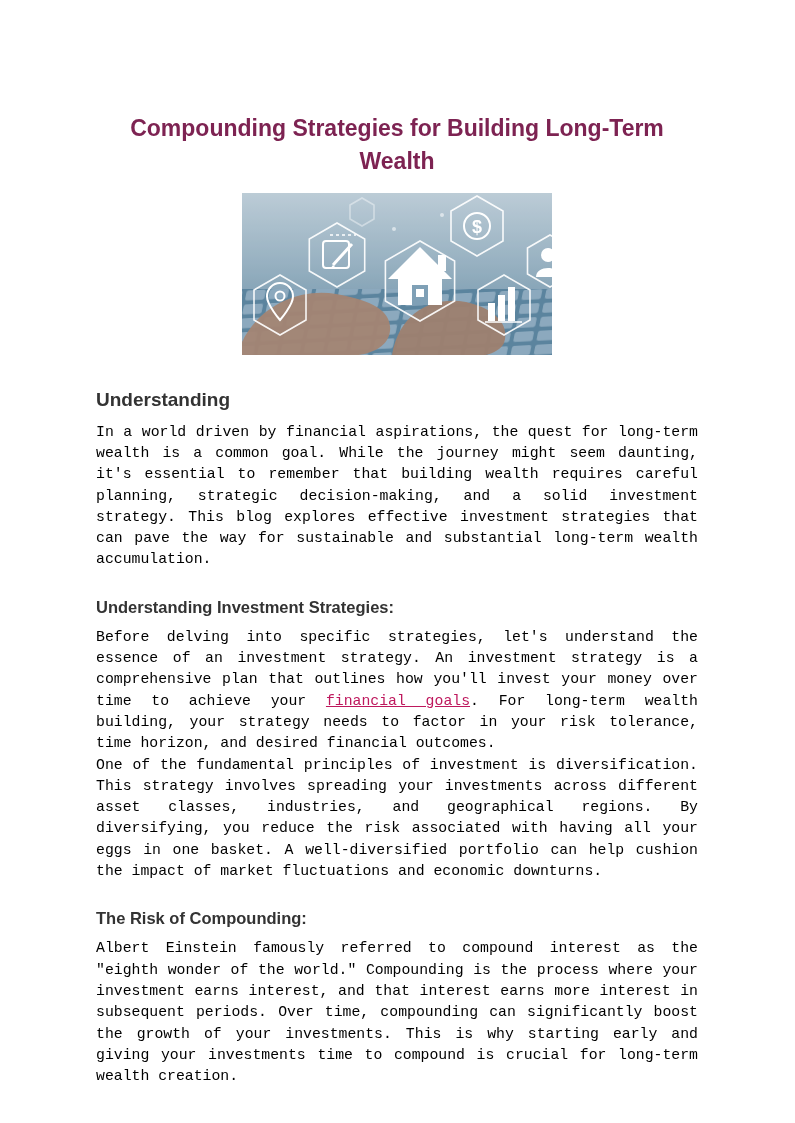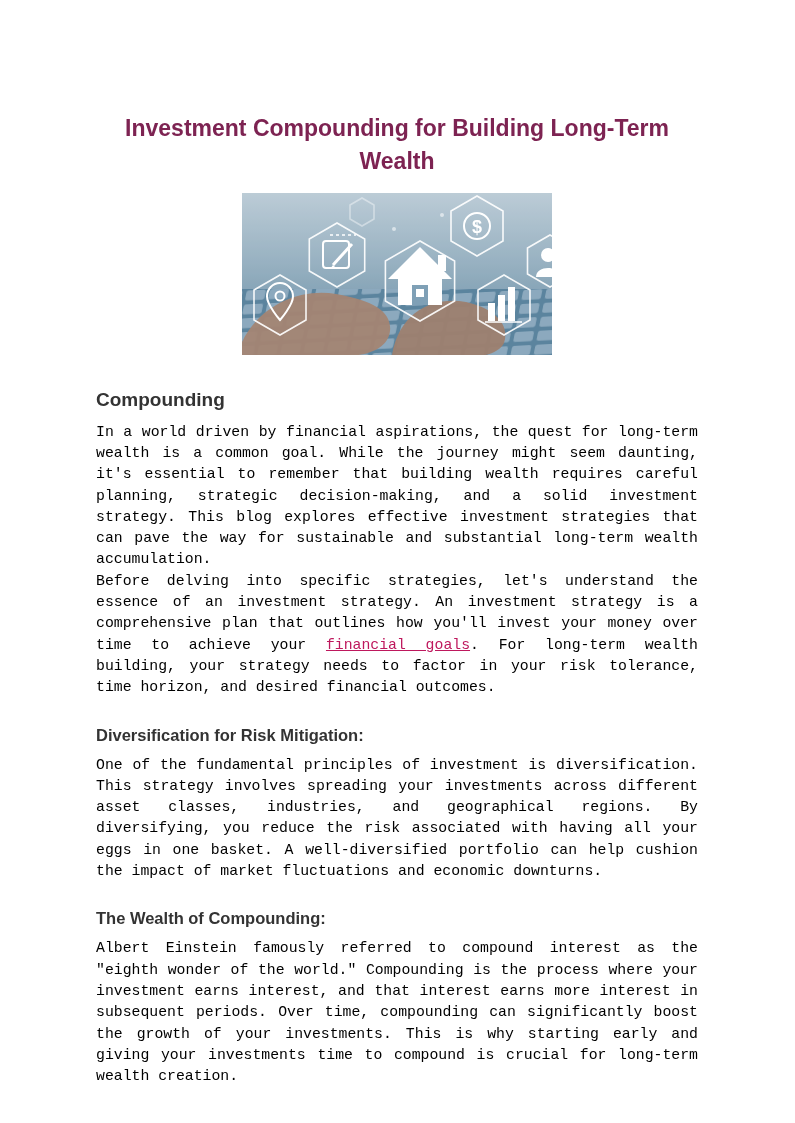--- a/index.html
+++ b/index.html
@@ -56,21 +56,21 @@
     color: #be185d;
     text-decoration: underline;
     cursor: pointer;
   }
 </style>
 </head>
 <body>
 
 <div class="page">
 
-  <h1 class="doc-title">Investment Compounding for Building Long-Term Wealth</h1>
+  <h1 class="doc-title">Compounding Strategies for Building Long-Term Wealth</h1>
 
   <figure class="hero" role="img" aria-label="Hands typing on a laptop keyboard overlaid with white hexagon finance icons">
     <svg width="310" height="162" viewBox="0 0 310 162" xmlns="http://www.w3.org/2000/svg">
       <defs>
         <linearGradient id="heroBg" x1="0" y1="0" x2="0" y2="1">
           <stop offset="0" stop-color="#cdd8e0"></stop>
           <stop offset="0.45" stop-color="#9fb6c5"></stop>
           <stop offset="1" stop-color="#60869f"></stop>
         </linearGradient>
         <pattern id="keys" width="23" height="14" patternUnits="userSpaceOnUse" patternTransform="skewX(-14) rotate(-3)">
@@ -137,31 +137,31 @@
       </g>
 
       <g fill="#ffffff">
         <circle cx="306" cy="62" r="7"></circle>
         <path d="M294,84 C294,72 318,72 318,84 Z"></path>
       </g>
     </svg>
   </figure>
 
   <section>
-    <h2 class="section-h2">Compounding</h2>
+    <h2 class="section-h2">Understanding</h2>
     <p class="body-para">In a world driven by financial aspirations, the quest for long-term wealth is a common goal. While the journey might seem daunting, it's essential to remember that building wealth requires careful planning, strategic decision-making, and a solid investment strategy. This blog explores effective investment strategies that can pave the way for sustainable and substantial long-term wealth accumulation.</p>
   </section>
 
   <section>
+    <h3 class="section-h3">Understanding Investment Strategies:</h3>
     <p class="body-para"><span>Before delving into specific strategies, let's understand the essence of an investment strategy. An investment strategy is a comprehensive plan that outlines how you'll invest your money over time to achieve your </span><a href="#" class="doc-link">financial goals</a><span>. For long-term wealth building, your strategy needs to factor in your risk tolerance, time horizon, and desired financial outcomes.</span></p>
   </section>
 
   <section>
-    <h3 class="section-h3">Diversification for Risk Mitigation:</h3>
     <p class="body-para">One of the fundamental principles of investment is diversification. This strategy involves spreading your investments across different asset classes, industries, and geographical regions. By diversifying, you reduce the risk associated with having all your eggs in one basket. A well-diversified portfolio can help cushion the impact of market fluctuations and economic downturns.</p>
   </section>
 
   <section>
-    <h3 class="section-h3">The Wealth of Compounding:</h3>
+    <h3 class="section-h3">The Risk of Compounding:</h3>
     <p class="body-para">Albert Einstein famously referred to compound interest as the "eighth wonder of the world." Compounding is the process where your investment earns interest, and that interest earns more interest in subsequent periods. Over time, compounding can significantly boost the growth of your investments. This is why starting early and giving your investments time to compound is crucial for long-term wealth creation.</p>
   </section>
 
 </div>
 
 </body></html>

